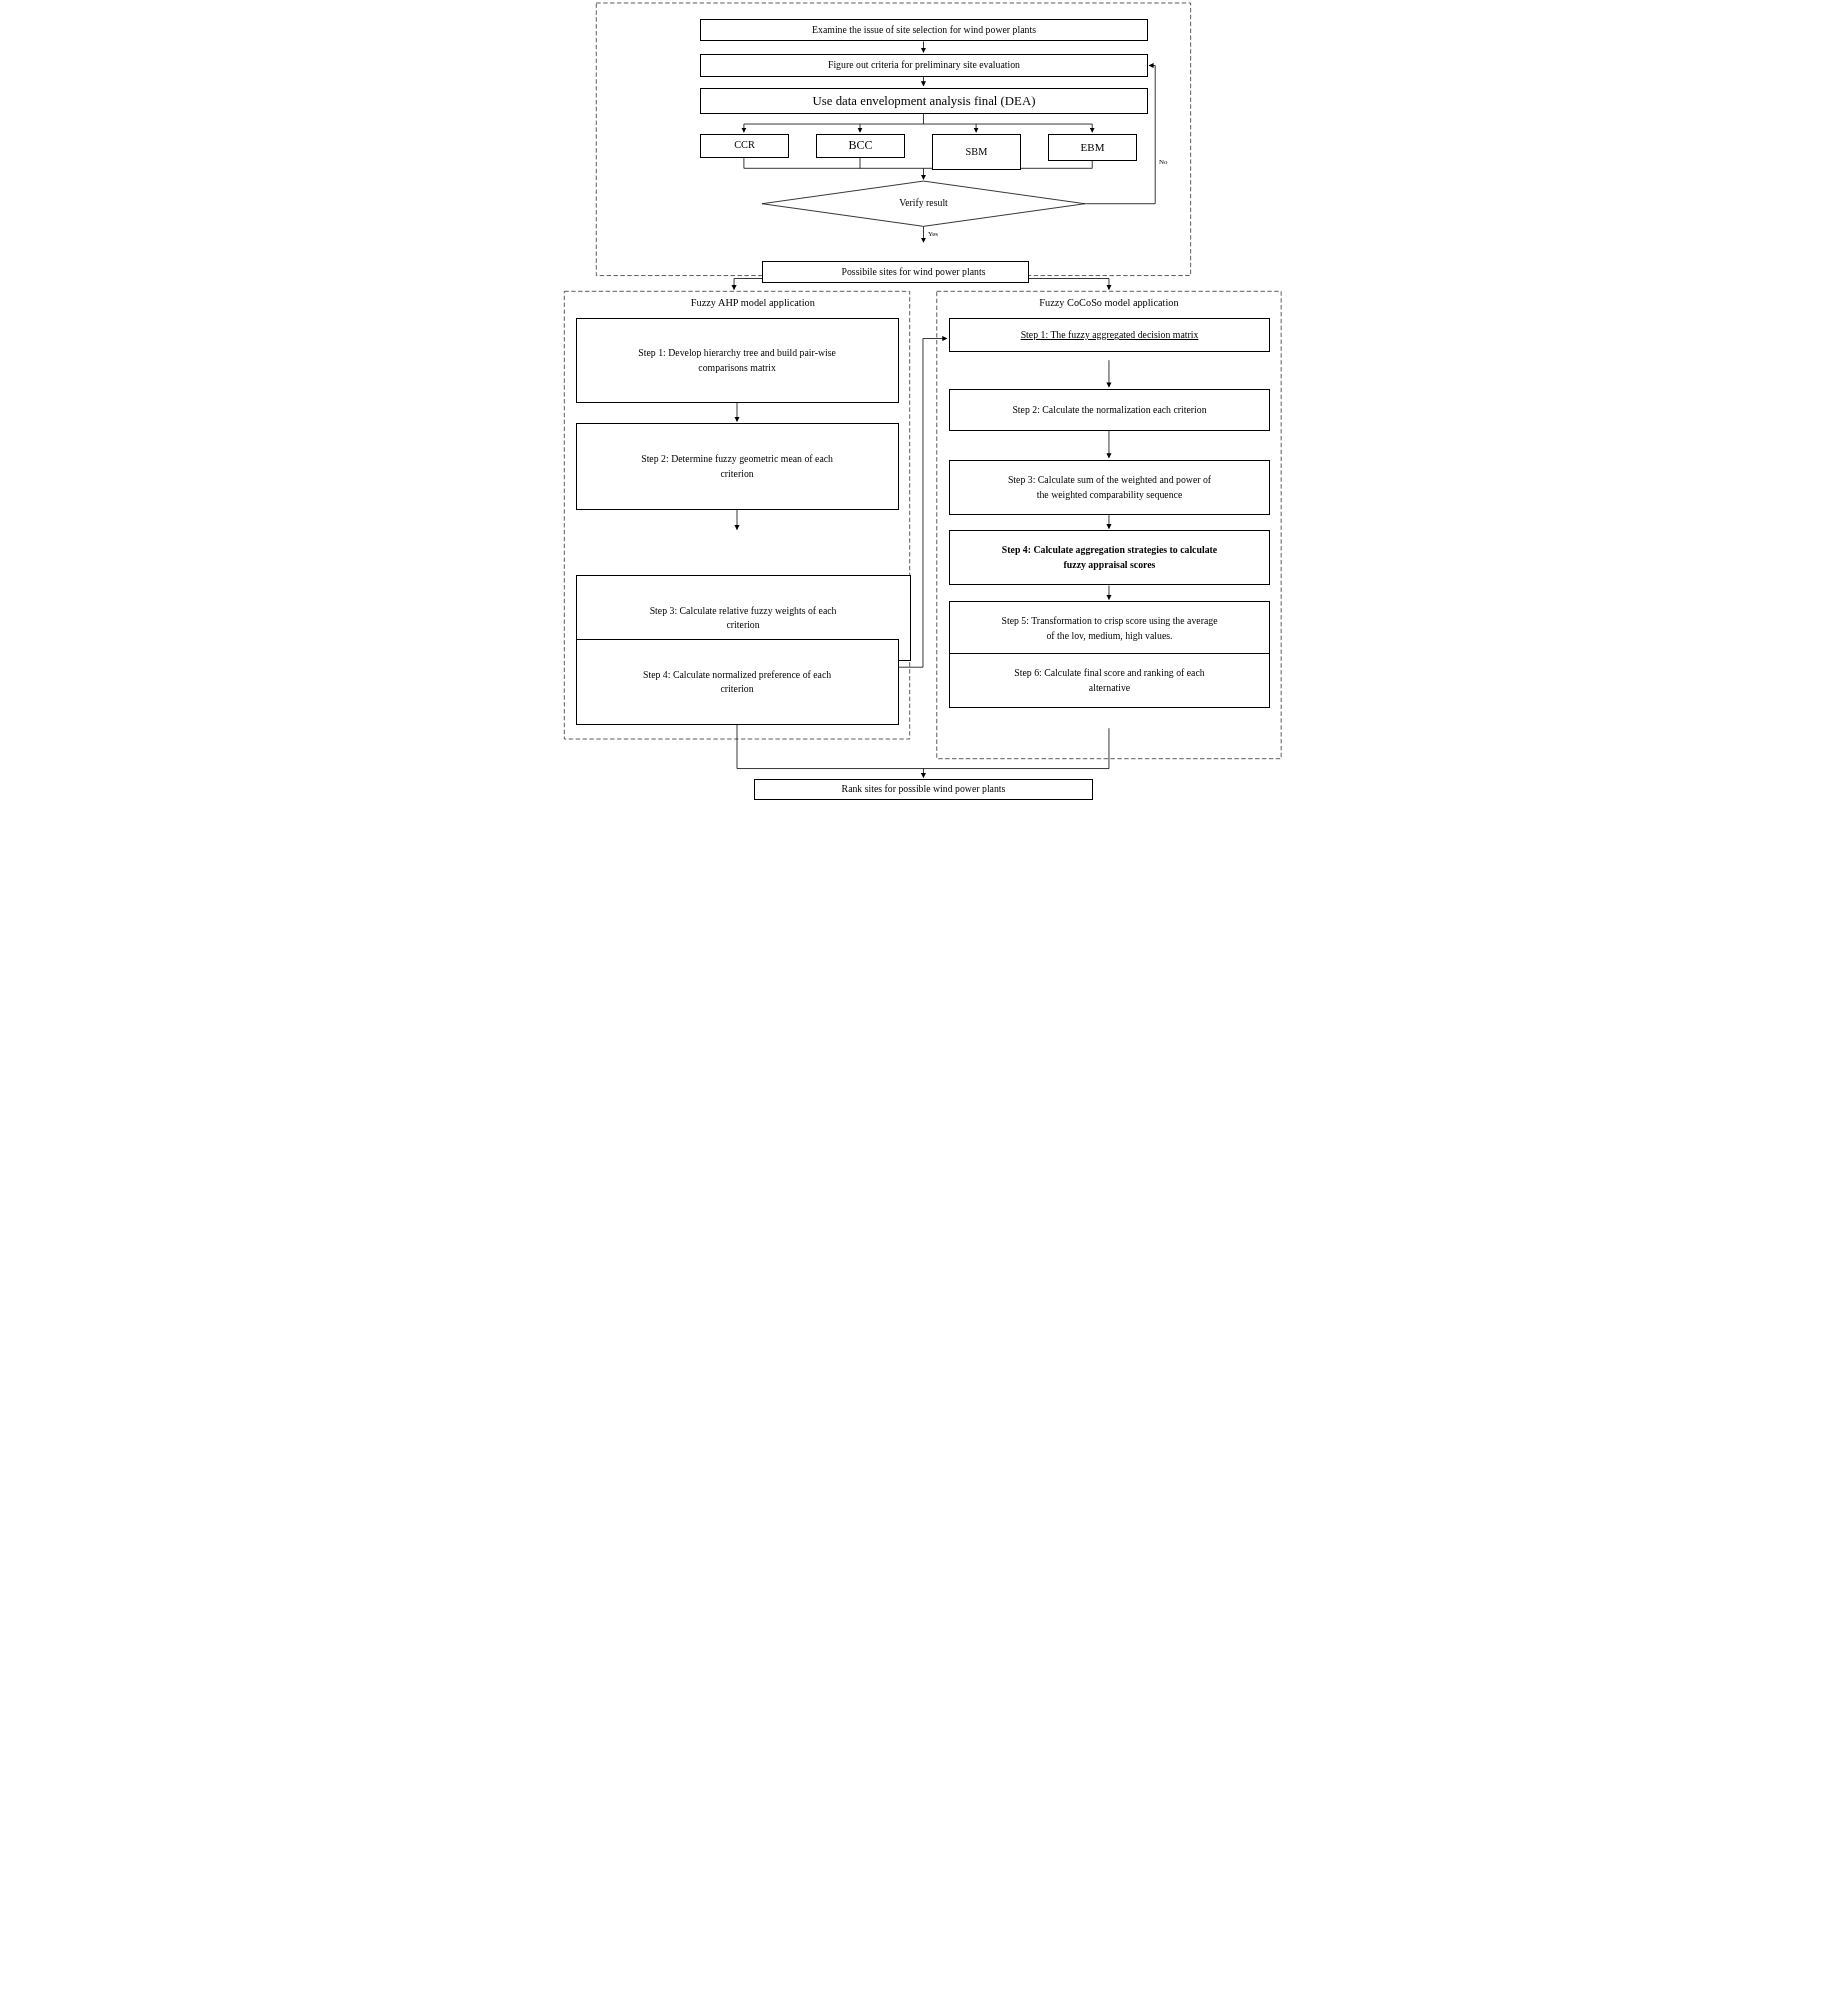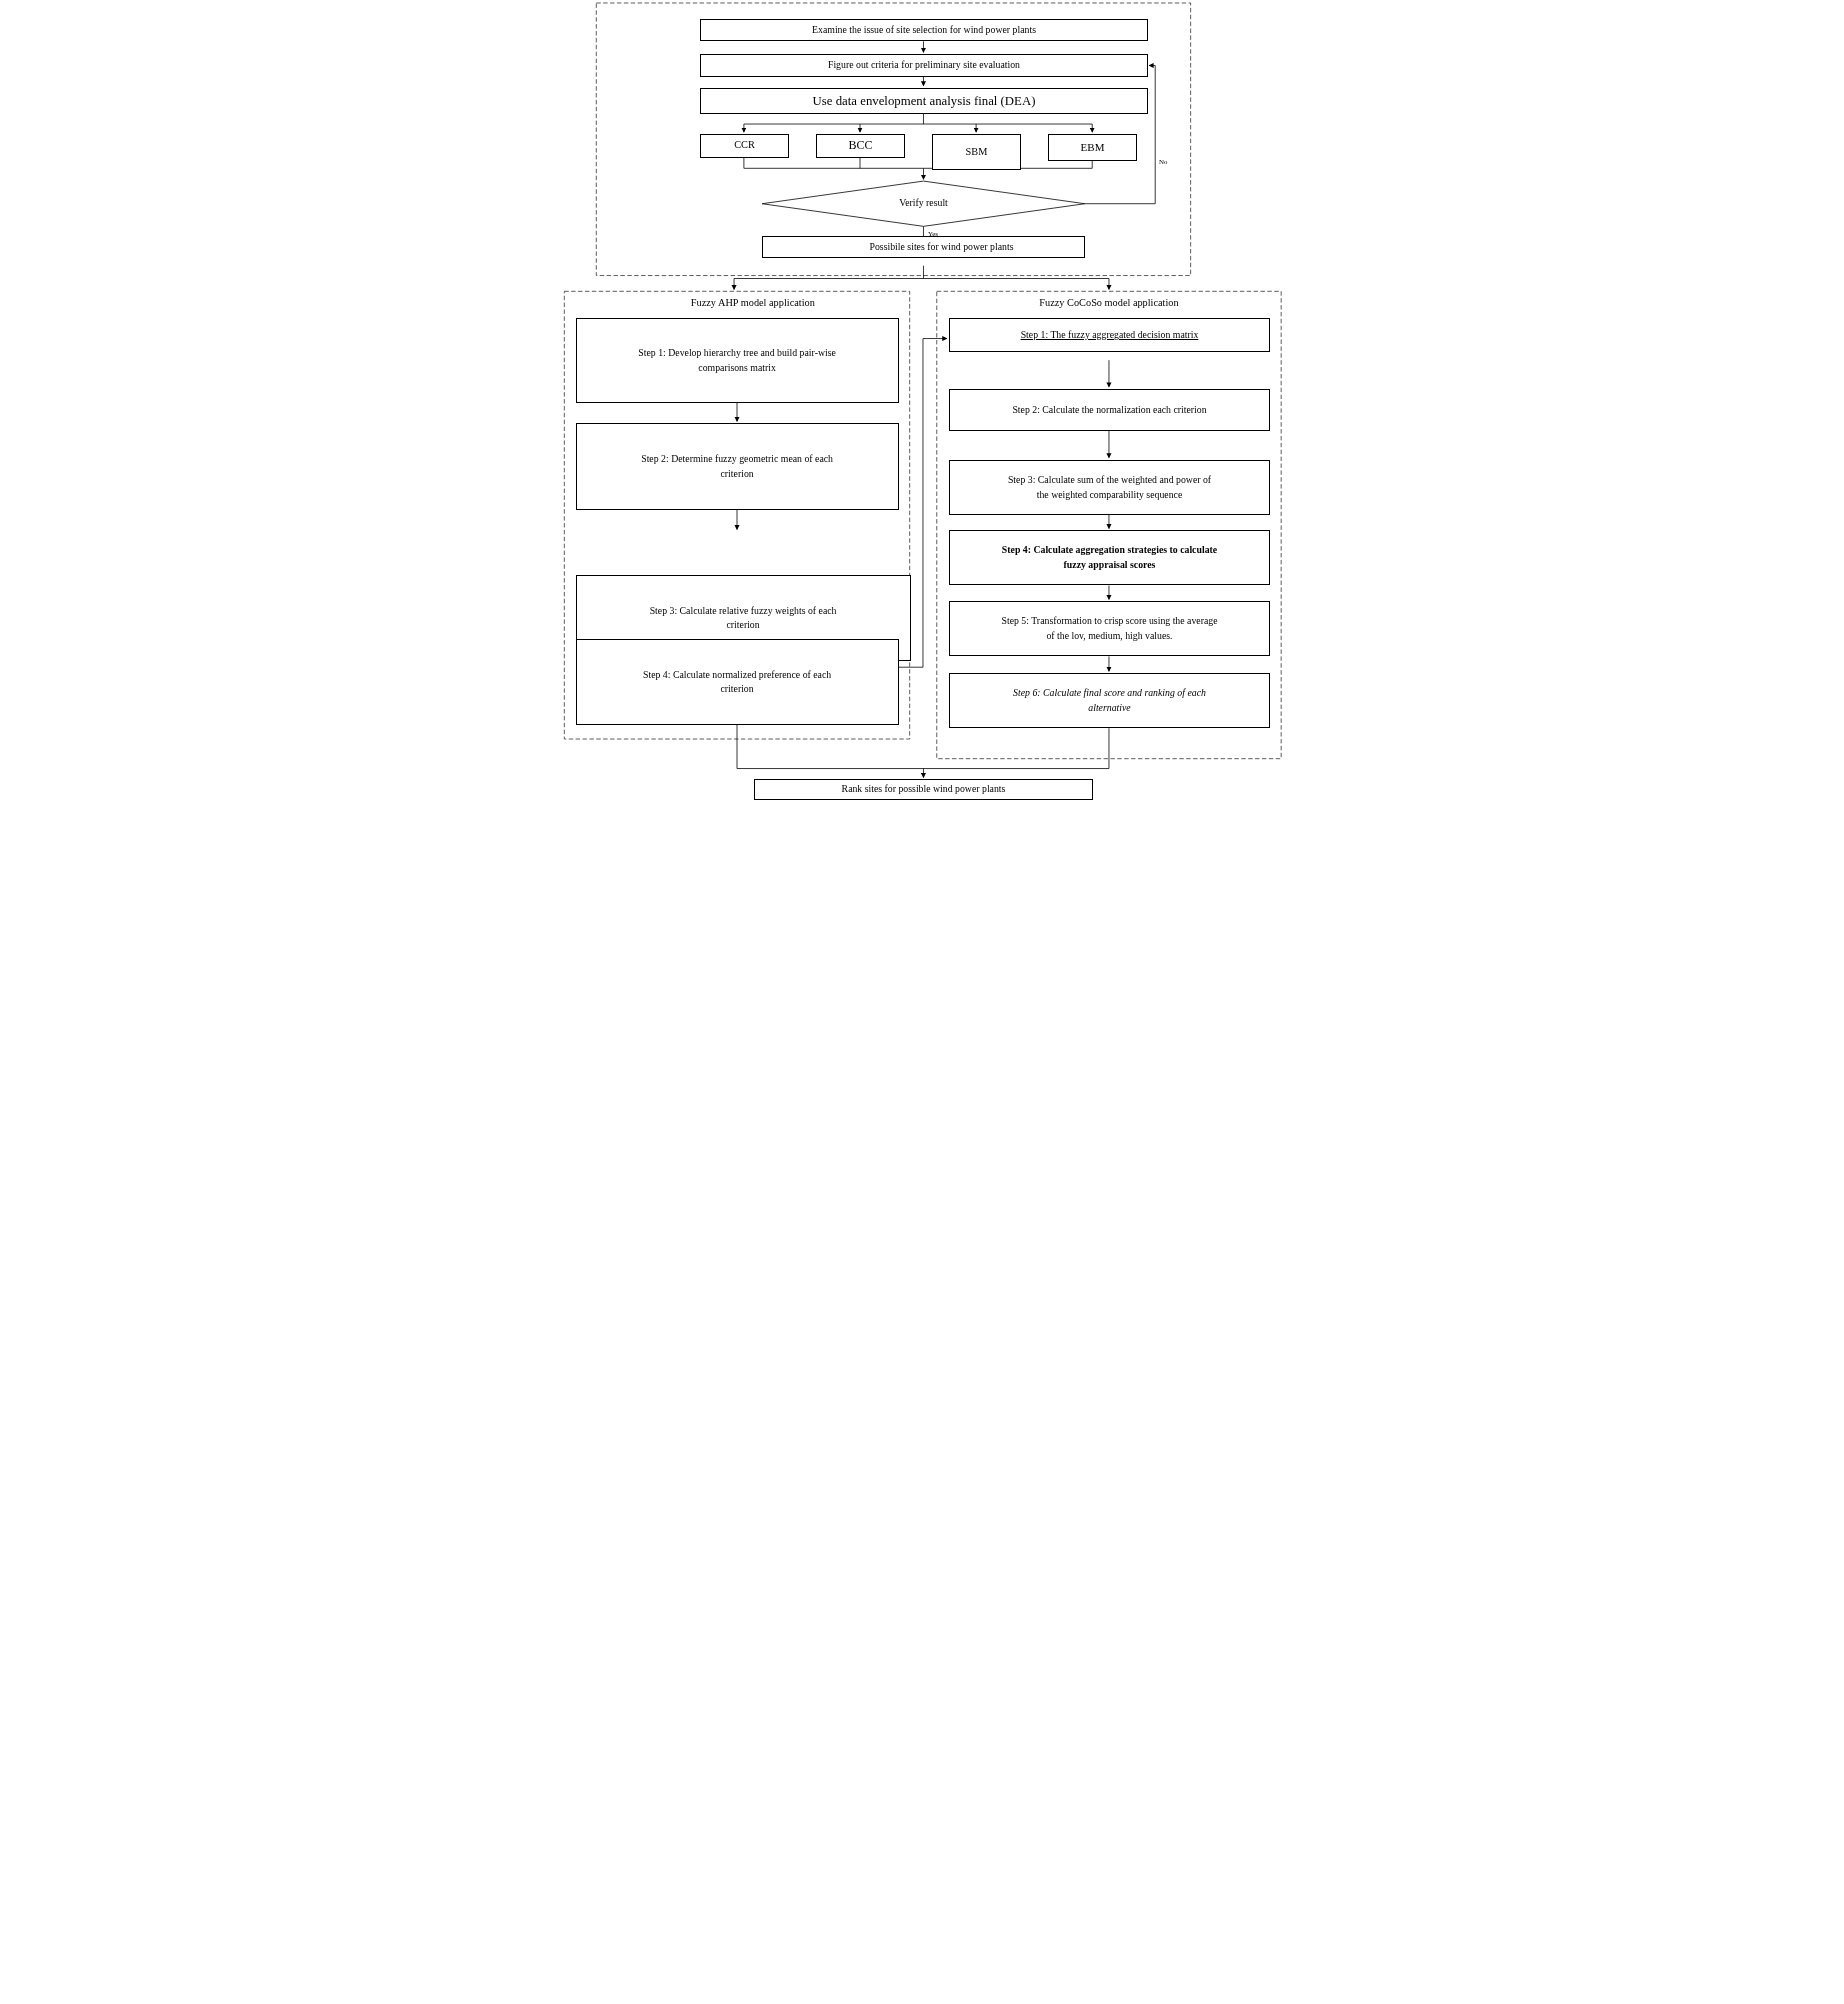--- a/index.html
+++ b/index.html
@@ -52,38 +52,38 @@
   }
   
   .b-examine  { left:147px; top:18.7px;  width:448px; height:22.6px; }
   .b-criteria { left:147px; top:54px; width:448px; height:22.6px; }
   .b-dea      { left:147px; top:88px; width:448px; height:25.6px; font-size:12.8px; }
   .b-ccr { left:147px;  top:134px; width:89px; height:23.6px; font-size:10.3px; }
   .b-bcc { left:263px;  top:134px; width:89px; height:23.6px; font-size:12px; }
   .b-sbm { left:379px;  top:134px; width:89px; height:36px; font-size:10.3px; }
   .b-ebm { left:495px; top:134px; width:89px; height:27px; font-size:11px; }
   .b-verify   { left:209px; top:181px; width:323px; height:45px; }
-  .b-possible { left:209px; top:236px; width:323px; height:21.6px;padding-left:36px; }
+  .b-possible { left:209px; top:261px; width:267px; height:21.6px;padding-left:36px; }
   .lbl-yes { left:375px;  top:230px; }
   .lbl-no  { left:606px; top:158px; }
   
   .t-ahp    { left:11.3px;  top:297px; width:345px;margin-left:16px; }
   .t-cocoso { left:384px; top:297px; width:344px; }
   
   .b-as1 { left:22.6px; top:318px;  width:323px; height:85px; }
   .b-as2 { left:22.6px; top:423px;  width:323px; height:87px; }
   .b-as3 { left:22.6px; top:531px; width:335px; height:86px;margin-top:44px; }
   .b-as4 { left:22.6px; top:639px; width:323px; height:86px; }
   
   .b-cs1 { left:396px; top:318px;  width:321px; height:34px;text-decoration:underline; }
   .b-cs2 { left:396px; top:389px;  width:321px; height:42px; }
   .b-cs3 { left:396px; top:460px;  width:321px; height:55px; }
   .b-cs4 { left:396px; top:530px; width:321px; height:55px;font-weight:bold; }
   .b-cs5 { left:396px; top:601px; width:321px; height:55px; }
-  .b-cs6 { left:396px; top:673px; width:321px; height:55px;font-style:italic; }
+  .b-cs6 { left:396px; top:653px; width:321px; height:55px; }
   
   .b-final { left:201px; top:779px; width:339px; height:20.7px; }
 </style>
 </head>
 <body>
 
 <div class="canvas">
 
   <svg class="connectors" width="738" height="804" viewBox="0 0 1500 1634">
     <defs>

